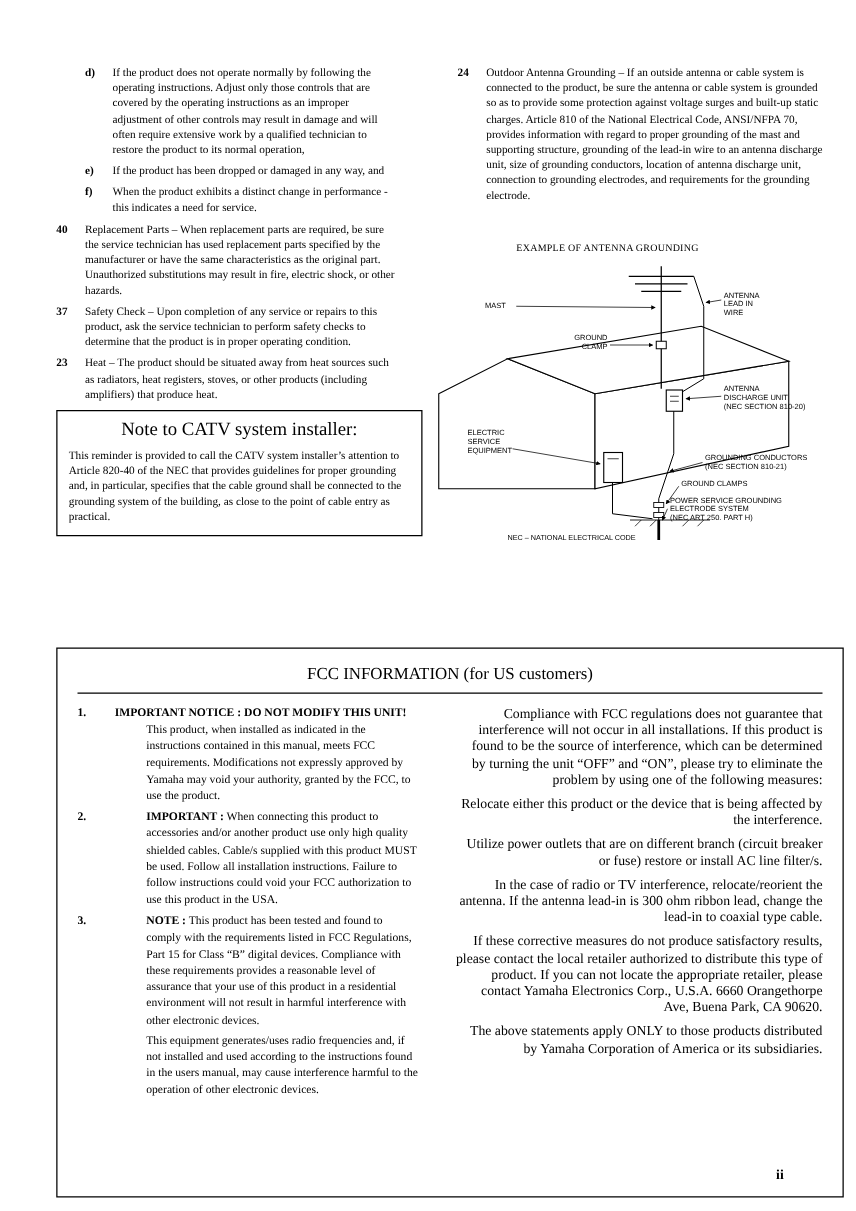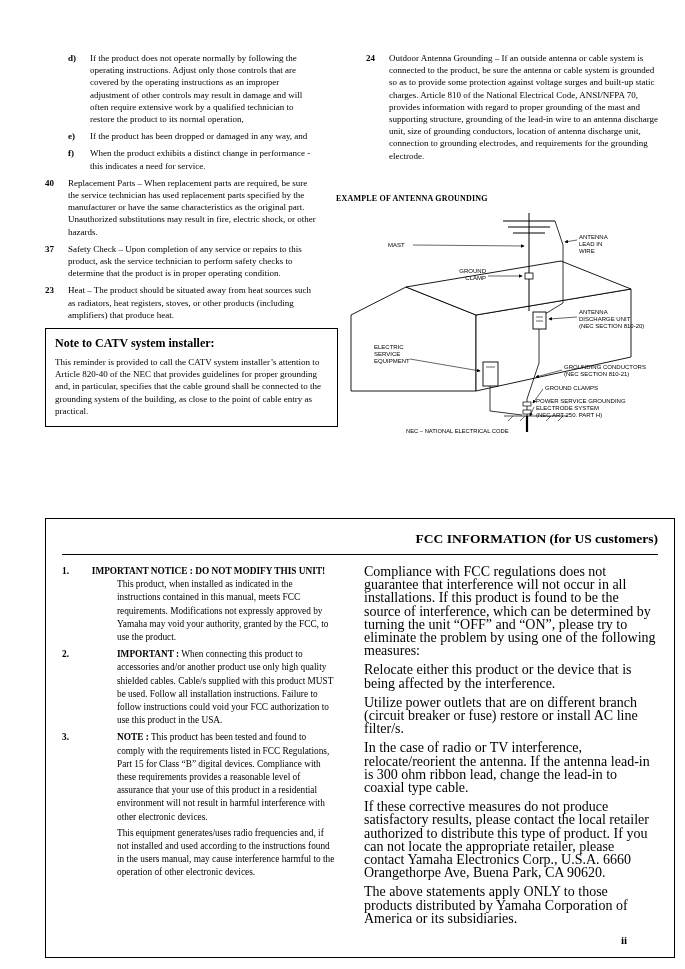--- a/index.html
+++ b/index.html
@@ -8,53 +8,53 @@
 
   
   .col-left{position:absolute;left:45px;top:52px;width:272px;}
   .col-right{position:absolute;left:366px;top:52px;width:292px;}
   .item{position:relative;padding-left:23px;font-size:9px;line-height:12.2px;margin-bottom:5px;}
   .item.sub{margin-left:23px;padding-left:22px;}
   .item .lbl{position:absolute;left:0;top:0;font-weight:bold;}
 
   
   .catv-box{border:1px solid #000;margin-top:7px;width:273px;padding:7px 9px 9px;}
-  .catv-title{font-weight:bold;font-size:12px;margin-bottom:5px;}
+  .catv-title{font-weight:normal;font-size:15px;margin-bottom:5px;text-align:center;}
   .catv-body{font-size:9px;line-height:12.2px;}
 
   
-  .diagram-caption{margin-left:-30px;width:300px;text-align:left;font-size:8px;
-                   letter-spacing:.2px;margin-top:32px;font-weight:bold;}
+  .diagram-caption{margin-left:-30px;width:300px;text-align:center;font-size:8px;
+                   letter-spacing:.2px;margin-top:32px;}
   .diagram{position:relative;margin-left:-30px;margin-top:6px;width:345px;height:232px;}
   .diagram svg{position:absolute;left:0;top:0;}
   .dlabel{position:absolute;font-family:"Liberation Sans",sans-serif;font-size:6px;
           line-height:7px;white-space:pre-line;}
   .l-mast{left:52px;top:33px;}
   .l-leadin{left:243px;top:25px;}
   .l-gclamp{left:112px;top:59px;width:38px;text-align:right;}
   .l-adu{left:243px;top:100px;}
   .l-ese{left:38px;top:135px;}
   .l-gcond{left:228px;top:155px;}
   .l-gclamps{left:209px;top:176px;}
   .l-pse{left:200px;top:189px;}
   .l-nec{left:70px;top:219px;font-size:5.8px;}
 
   
   .fcc-box{position:absolute;left:45px;top:518px;width:596px;height:418px;
            border:1px solid #000;padding:10px 16px;overflow:hidden;}
-  .fcc-title{text-align:right;font-size:13.5px;font-weight:bold;margin-top:2px;}
+  .fcc-title{text-align:center;font-size:13.5px;font-weight:normal;margin-top:2px;}
   .fcc-rule{border:none;border-top:1px solid #000;margin:7px 0 10px;}
   .fcc-cols{display:flex;gap:28px;}
   .fcc-col-l{width:274px;flex:none;}
   .fcc-col-r{flex:1;}
   .fcc-item{position:relative;padding-left:19px;font-size:9.3px;line-height:13.2px;margin-bottom:4px;}
   .fcc-item .num{position:absolute;left:0;top:0;font-weight:bold;}
   .fcc-head{font-weight:bold;text-align:center;}
   .fcc-para{margin-bottom:3px;margin-left:36px;}
-  .fcc-col-r p{font-size:14px;line-height:13.2px;margin:0 0 6px;}
+  .fcc-col-r p{font-size:11px;line-height:13.2px;margin:0 0 6px;text-align:right;}
 
   .page-num{position:absolute;right:58px;bottom:23px;font-size:11px;font-weight:bold;}
 </style>
 </head>
 <body>
 
 <div class="page">
 
   <div class="col-left">
     <div class="item sub">

